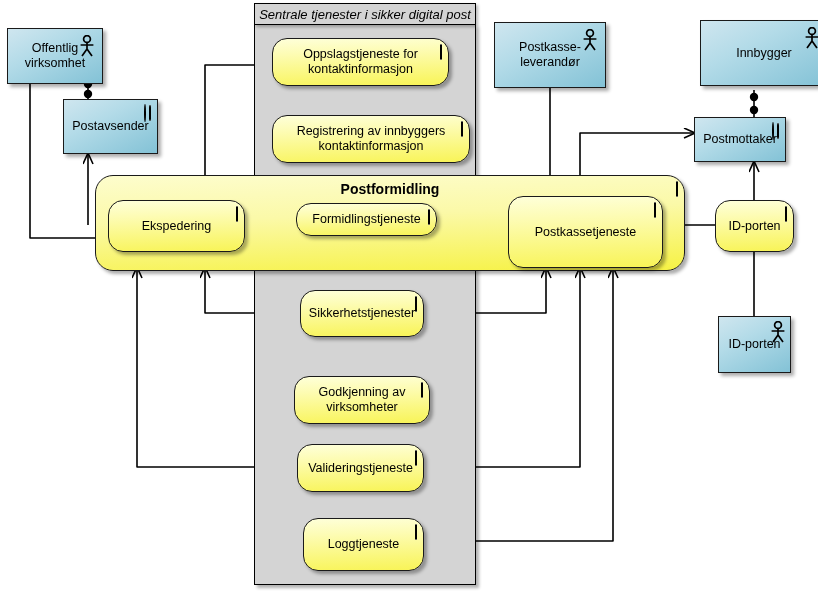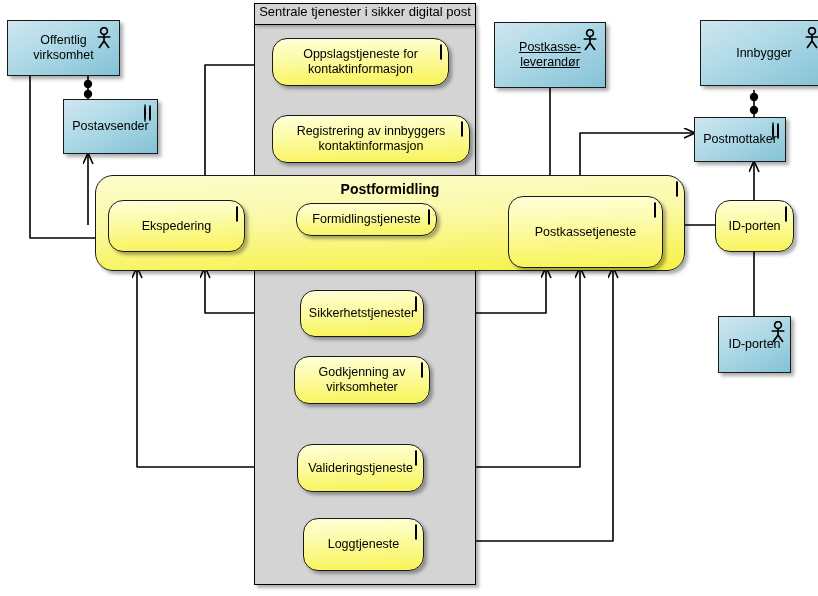--- a/index.html
+++ b/index.html
@@ -4,22 +4,22 @@
 <style>
   html,body{margin:0;padding:0;background:#ffffff;}
   body{font-family:"Liberation Sans","DejaVu Sans",sans-serif;}
   #canvas{position:relative;width:818px;height:596px;overflow:hidden;background:#fff;}
   #wires{position:absolute;left:0;top:0;width:818px;height:596px;pointer-events:none;}
 
   
   .pkg{position:absolute;background:#d4d4d4;border:1.6px solid #000;box-sizing:border-box;
        box-shadow:3px 3px 3px rgba(0,0,0,.30);}
   .pkg-tab{position:absolute;background:#d4d4d4;border:1.6px solid #000;box-sizing:border-box;
-       display:flex;justify-content:center;font-size:13px;color:#000;
-       box-shadow:2px 2px 3px rgba(0,0,0,.28);}
+       display:flex;align-items:center;justify-content:center;font-size:13px;color:#000;
+       box-shadow:2px 2px 3px rgba(0,0,0,.28);font-style:italic;}
 
   
   .node{position:absolute;box-sizing:border-box;border:1.7px solid #1a1a1a;
         display:flex;align-items:center;justify-content:center;text-align:center;
         font-size:12.5px;line-height:1.18;color:#000;
         box-shadow:3px 3px 3.5px rgba(0,0,0,.33);}
   .node .lbl{padding:0 6px;position:relative;z-index:2;}
 
   .actor-box{background:linear-gradient(152deg,#cfe6ef 0%,#b3dbe8 38%,#83c2d6 100%);}
   .comp-blue{background:linear-gradient(152deg,#cfe6ef 0%,#b3dbe8 38%,#83c2d6 100%);justify-content:center;}
@@ -99,21 +99,21 @@
   <div class="pkg" style="left:254px;top:24px;width:222px;height:561px;"></div>
   <div class="pkg-tab" style="left:254px;top:3px;width:222px;height:22px;">
     <span>Sentrale tjenester i sikker digital post</span>
   </div>
 
   <div class="node grp-yellow" style="left:95px;top:175px;width:590px;height:96px;display:block;">
     <div class="grp-title">Postformidling</div>
     <span class="badge tr"><span class="pill"></span></span>
   </div>
 
-  <div class="node actor-box" style="left:7px;top:20px;width:113px;height:56px;">
+  <div class="node actor-box" style="left:7px;top:28px;width:96px;height:56px;">
     <span class="lbl">Offentlig virksomhet</span>
     <span class="badge tr">
       <svg class="stick" viewBox="0 0 18 22">
           <circle cx="9" cy="4" r="3.4" fill="none" stroke="#000" stroke-width="1.7"></circle>
           <path d="M9,7.6 L9,14 M2.6,10 L15.4,10 M9,14 L4,21 M9,14 L14,21" fill="none" stroke="#000" stroke-width="1.7"></path>
         </svg>
     </span>
   </div>
 
   <div class="node comp-blue" style="left:63px;top:99px;width:95px;height:55px;">
@@ -130,21 +130,21 @@
   </div>
 
   <div class="node comp-yellow" style="left:272px;top:115px;width:198px;height:48px;">
     <span class="lbl">
       <span>Registrering av innbyggers</span><br>
       <span>kontaktinformasjon</span>
     </span>
     <span class="badge tr"><span class="pill"></span></span>
   </div>
 
-  <div class="node actor-box" style="left:494px;top:22px;width:112px;height:66px;text-decoration:underline;">
+  <div class="node actor-box" style="left:494px;top:22px;width:112px;height:66px;">
     <span class="lbl">
       <span>Postkasse-</span><br>
       <span>leverandør</span>
     </span>
     <span class="badge tr">
       <svg class="stick" viewBox="0 0 18 22">
           <circle cx="9" cy="4" r="3.4" fill="none" stroke="#000" stroke-width="1.7"></circle>
           <path d="M9,7.6 L9,14 M2.6,10 L15.4,10 M9,14 L4,21 M9,14 L14,21" fill="none" stroke="#000" stroke-width="1.7"></path>
         </svg>
     </span>
@@ -193,21 +193,21 @@
           <path d="M9,7.6 L9,14 M2.6,10 L15.4,10 M9,14 L4,21 M9,14 L14,21" fill="none" stroke="#000" stroke-width="1.7"></path>
         </svg>
     </span>
   </div>
 
   <div class="node comp-yellow" style="left:300px;top:290px;width:124px;height:47px;">
     <span class="lbl">Sikkerhetstjenester</span>
     <span class="badge tr"><span class="pill"></span></span>
   </div>
 
-  <div class="node comp-yellow" style="left:294px;top:356px;width:136px;height:48px;">
+  <div class="node comp-yellow" style="left:294px;top:376px;width:136px;height:48px;">
     <span class="lbl">
       <span>Godkjenning av</span><br>
       <span>virksomheter</span>
     </span>
     <span class="badge tr"><span class="pill"></span></span>
   </div>
 
   <div class="node comp-yellow" style="left:297px;top:444px;width:127px;height:48px;">
     <span class="lbl">Valideringstjeneste</span>
     <span class="badge tr"><span class="pill"></span></span>

